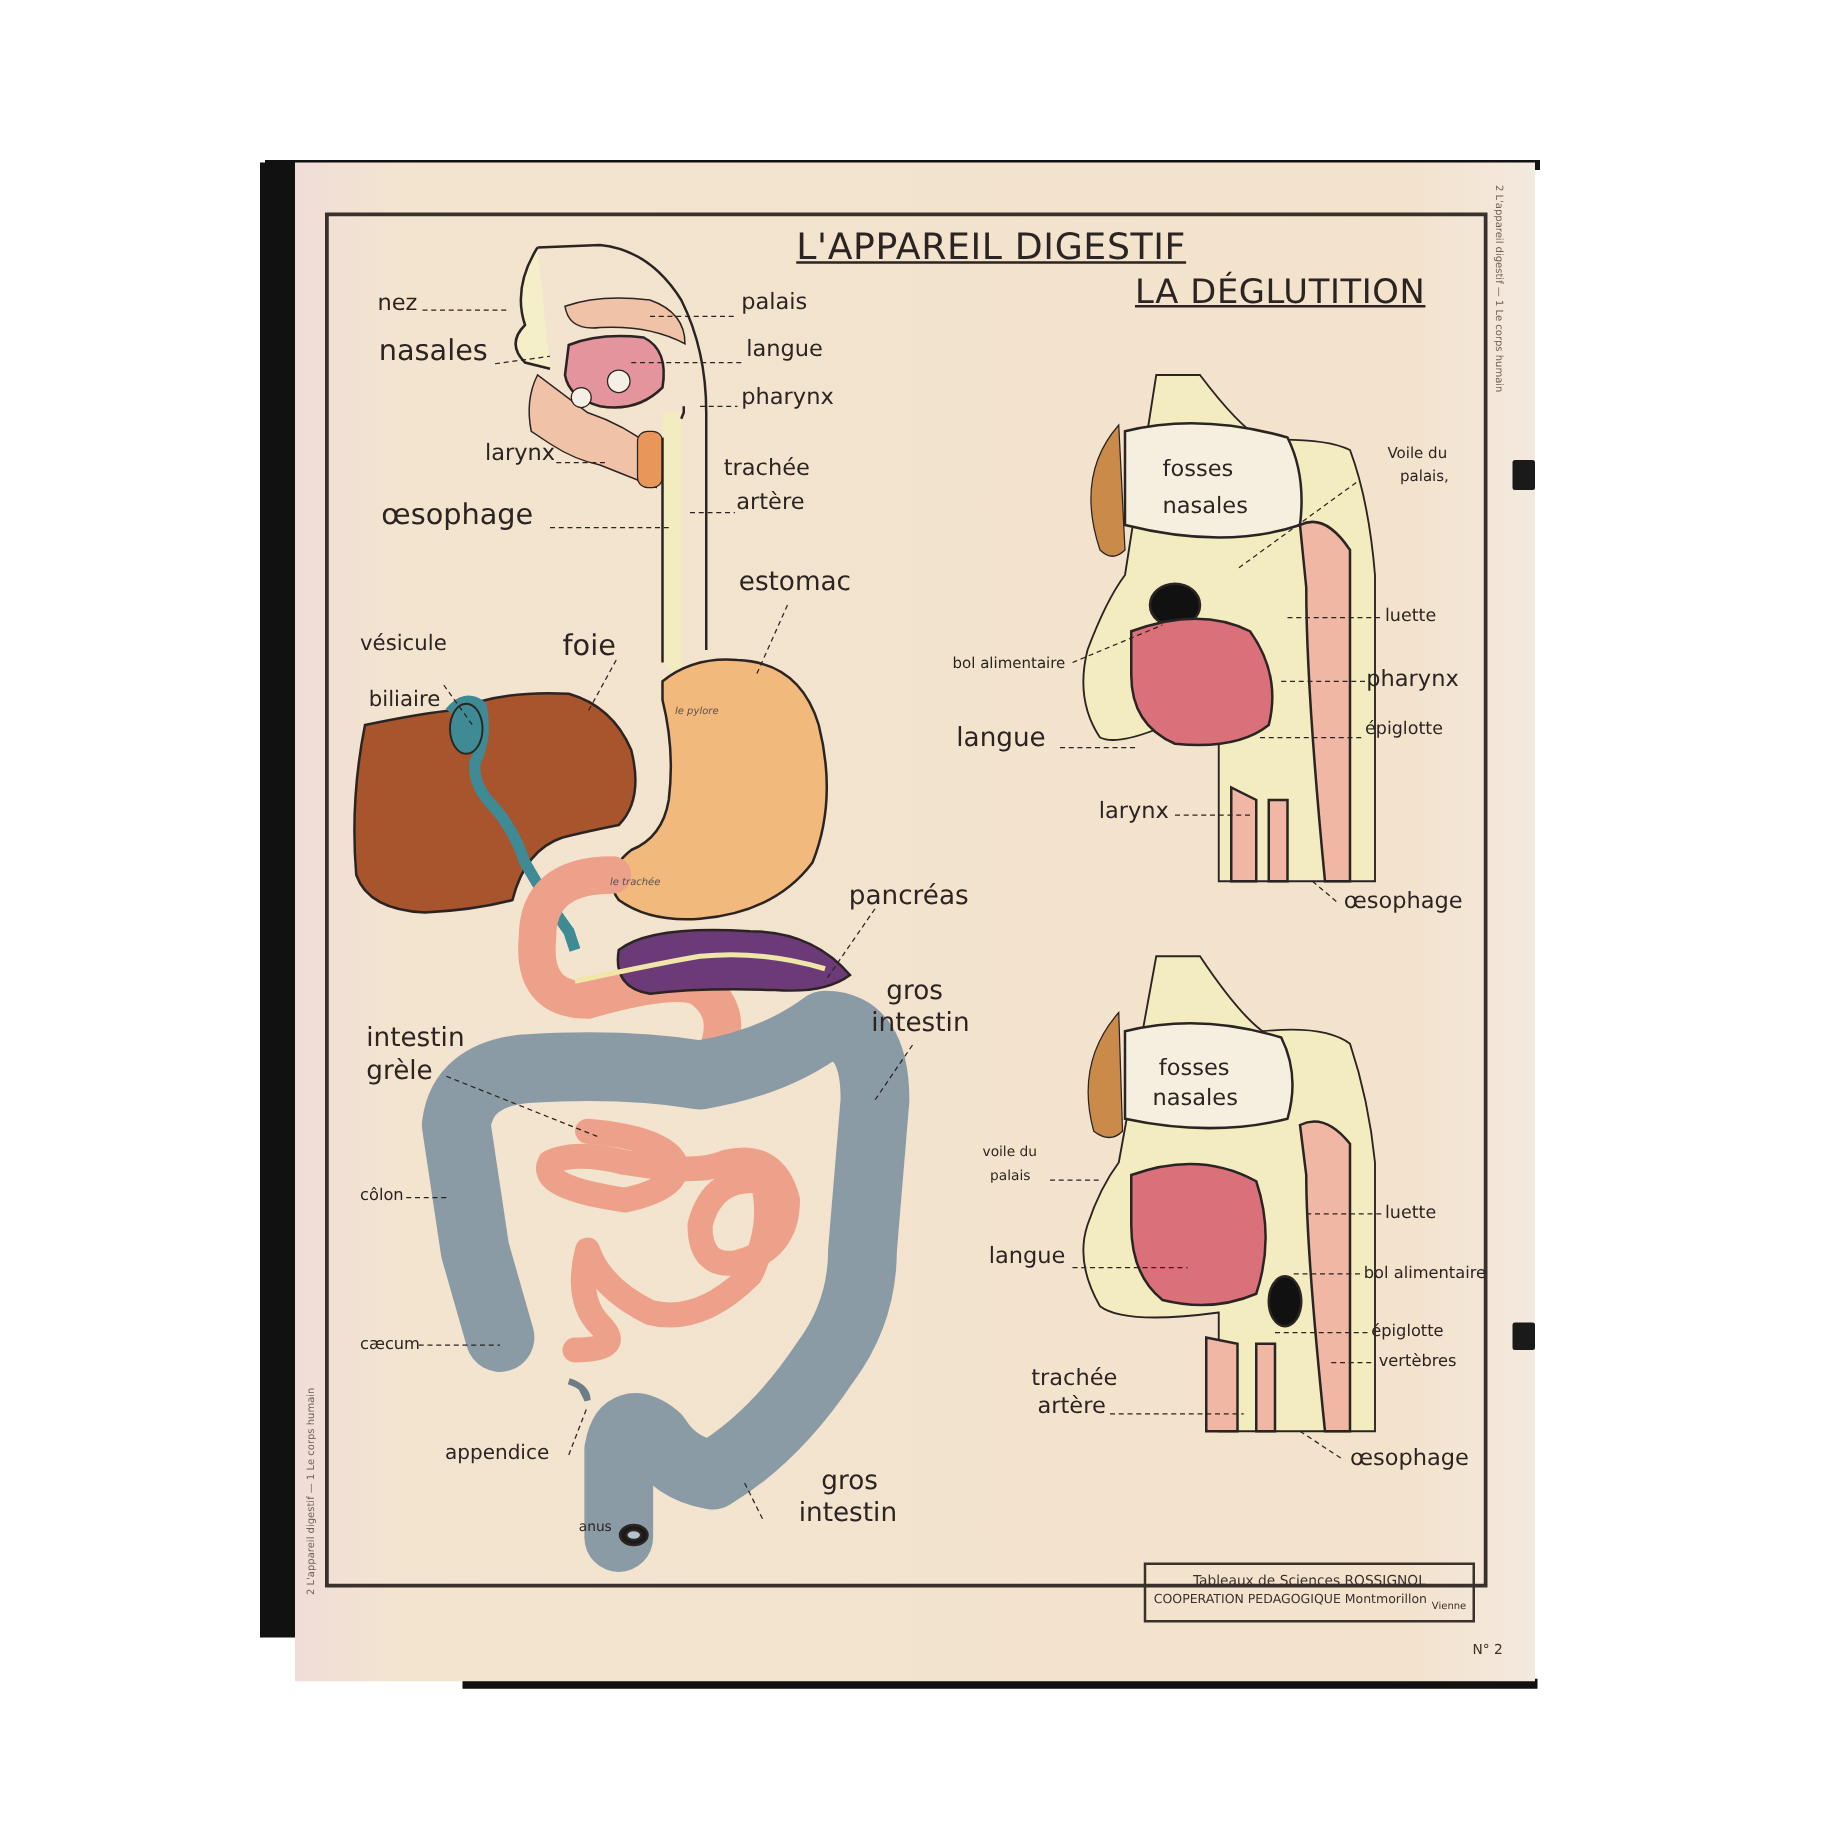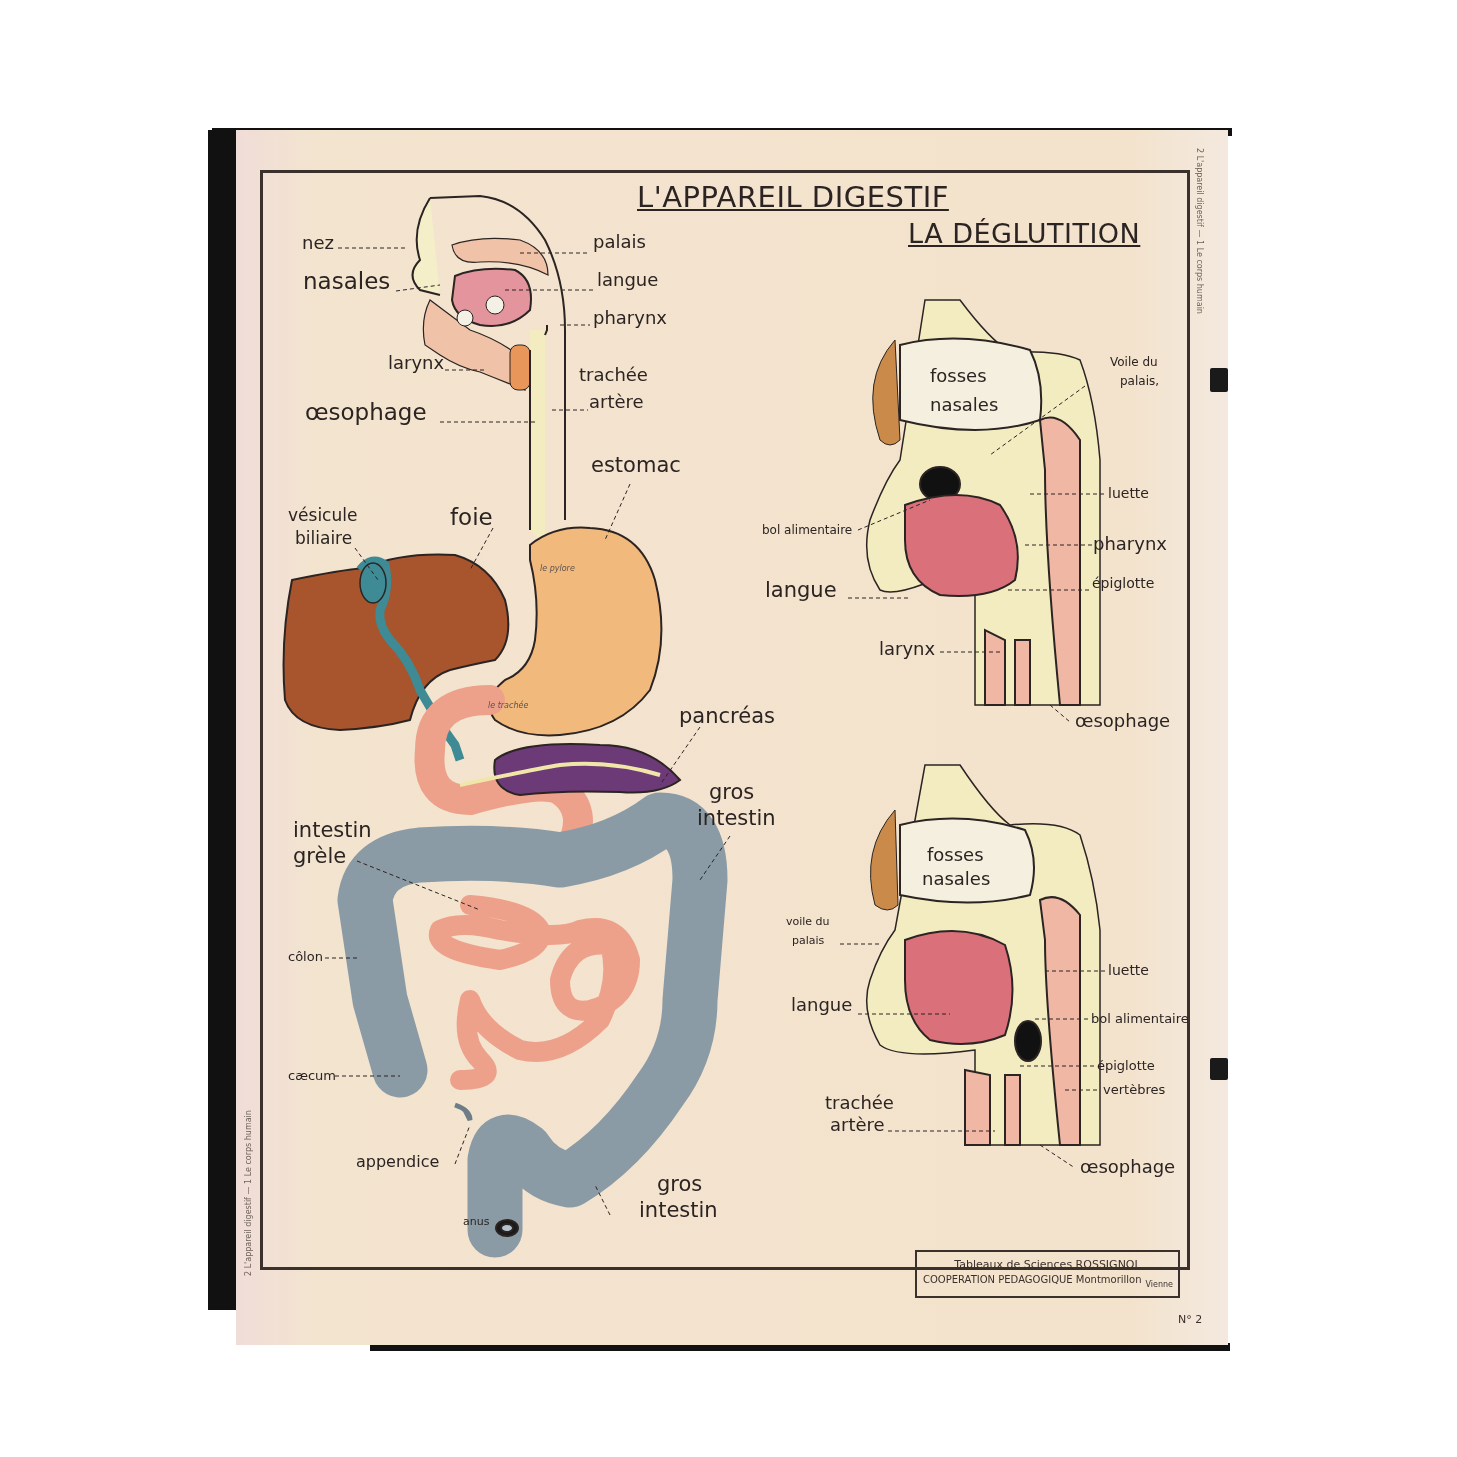--- a/index.html
+++ b/index.html
@@ -143,21 +143,21 @@
 <div class="lbl med" style="left:593px;top:233px;">palais</div>
 <div class="lbl big" style="left:303px;top:270px;">nasales</div>
 <div class="lbl med" style="left:597px;top:271px;">langue</div>
 <div class="lbl med" style="left:593px;top:309px;">pharynx</div>
 <div class="lbl med" style="left:388px;top:354px;">larynx</div>
 <div class="lbl med" style="left:579px;top:366px;">trachée</div>
 <div class="lbl med" style="left:589px;top:393px;">artère</div>
 <div class="lbl big" style="left:305px;top:401px;">œsophage</div>
 <div class="lbl big" style="left:591px;top:455px;font-size:21px;">estomac</div>
 <div class="lbl med" style="left:288px;top:507px;font-size:17px;">vésicule</div>
-<div class="lbl med" style="left:295px;top:530px;font-size:17px;">biliaire</div>
+<div class="lbl med" style="left:295px;top:552px;font-size:17px;">biliaire</div>
 <div class="lbl big" style="left:450px;top:506px;">foie</div>
 <div class="lbl xs" style="left:540px;top:565px;font-style:italic;font-size:8px;color:#5b5250;">le pylore</div>
 <div class="lbl xs" style="left:488px;top:702px;font-style:italic;font-size:8px;color:#5b5250;">le trachée</div>
 <div class="lbl big" style="left:645px;top:706px;font-size:21px;margin-left:34px;">pancréas</div>
 <div class="lbl big" style="left:709px;top:782px;font-size:21px;">gros</div>
 <div class="lbl big" style="left:697px;top:808px;font-size:21px;">intestin</div>
 <div class="lbl big" style="left:293px;top:820px;font-size:21px;">intestin</div>
 <div class="lbl big" style="left:293px;top:846px;font-size:21px;">grèle</div>
 <div class="lbl sm" style="left:288px;top:950px;">côlon</div>
 <div class="lbl sm" style="left:288px;top:1069px;">cæcum</div>

